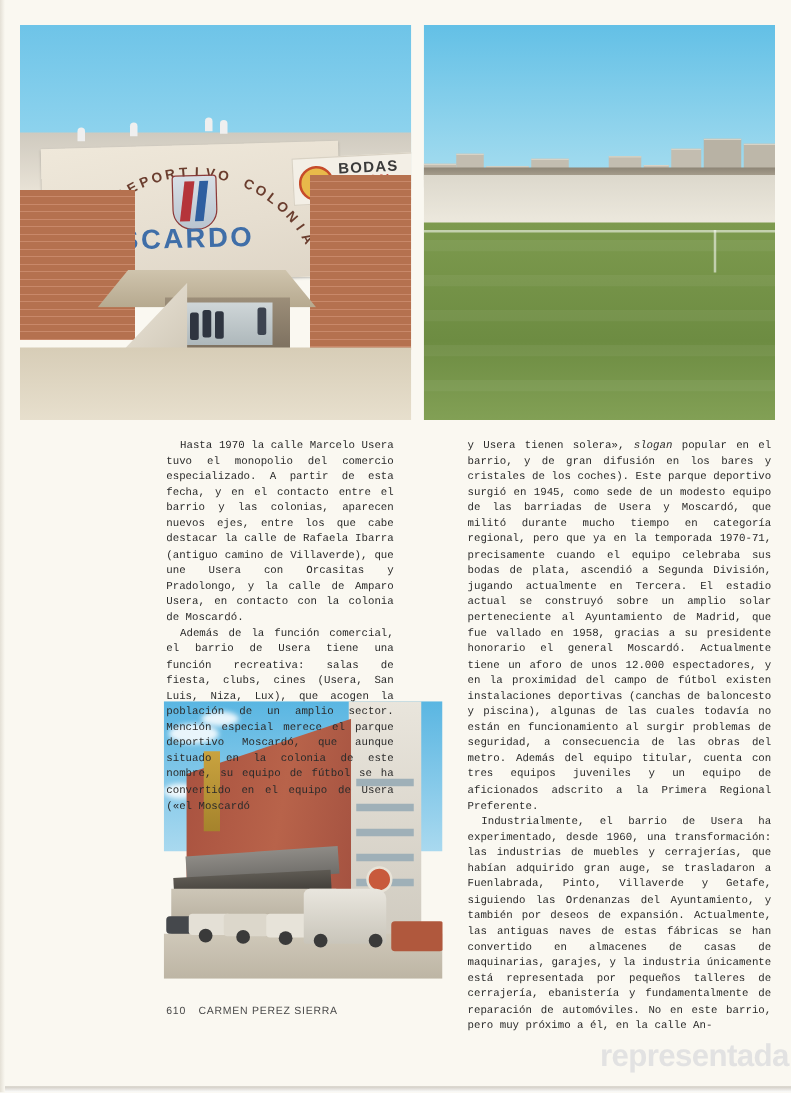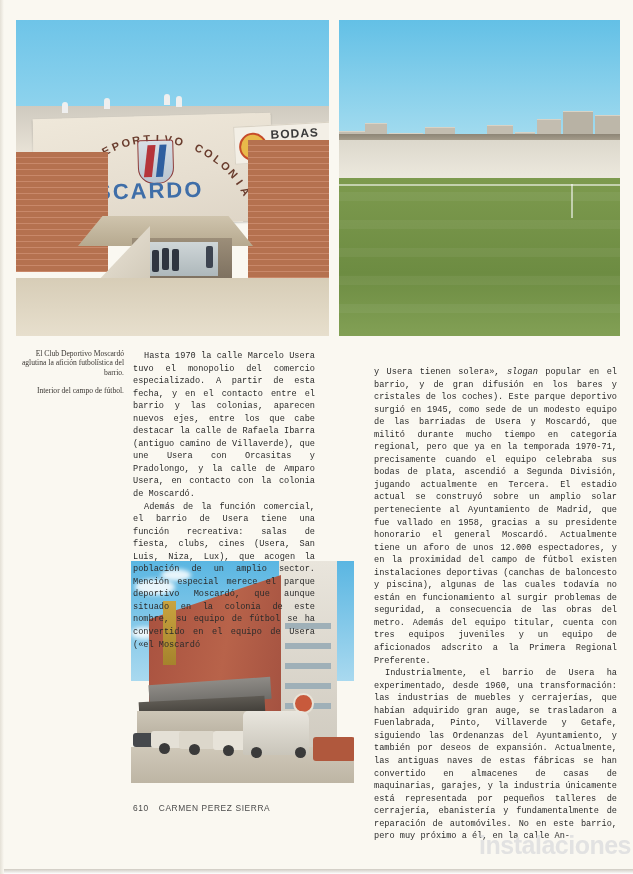--- a/index.html
+++ b/index.html
@@ -123,21 +123,21 @@
 
   .col{
     position:absolute;
     font-family:Liberation Mono, monospace;
     font-size:8.6px;
     line-height:12.55px;
     color:#2b2b2b;
     text-align:justify;
   }
   #column-left{left:133px;top:350px;width:182px;}
-  #column-right{left:374px;top:366px;width:243px;}
+  #column-right{left:374px;top:350px;width:243px;}
   .col p{margin:0;text-indent:11px;}
   .col p.noind{text-indent:0;}
   .col i{font-style:italic;}
 
   #page-footer{
     position:absolute;left:133px;top:803px;
     font-family:"Liberation Sans", sans-serif;
     font-size:8.4px;letter-spacing:.6px;color:#4a4a4a;
   }
   #page-footer .num{margin-right:10px;margin-top:40px;}
@@ -273,38 +273,34 @@
     <div class="p3-car" style="left:82px;top:170px;width:38px;height:19px;background:#e7e3d9;"></div>
     <div class="p3-van"></div>
     <div class="p3-car" style="left:182px;top:176px;width:42px;height:24px;background:#b0583d;"></div>
     <div class="p3-wheel" style="left:28px;top:182px;"></div>
     <div class="p3-wheel" style="left:58px;top:183px;"></div>
     <div class="p3-wheel" style="left:92px;top:184px;"></div>
     <div class="p3-wheel" style="left:120px;top:186px;"></div>
     <div class="p3-wheel" style="left:164px;top:186px;"></div>
   </div>
 
-  <div class="caption" id="caption-top">
-    <span>El Club Deportivo Moscardó aglutina la afición futbolística del barrio.</span>
-    <span class="second">Interior del campo de fútbol.</span>
-  </div>
 
 
   <div class="col" id="column-left">
     <p>Hasta 1970 la calle Marcelo Usera tuvo el monopolio del comercio especializado. A partir de esta fecha, y en el contacto entre el barrio y las colonias, aparecen nuevos ejes, entre los que cabe destacar la calle de Rafaela Ibarra (antiguo camino de Villaverde), que une Usera con Orcasitas y Pradolongo, y la calle de Amparo Usera, en contacto con la colonia de Moscardó.</p>
     <p>Además de la función comercial, el barrio de Usera tiene una función recreativa: salas de fiesta, clubs, cines (Usera, San Luis, Niza, Lux), que acogen la población de un amplio sector. Mención especial merece el parque deportivo Moscardó, que aunque situado en la colonia de este nombre, su equipo de fútbol se ha convertido en el equipo de Usera («el Moscardó</p>
   </div>
 
   <div class="col" id="column-right">
     <p class="noind">
       <span>y Usera tienen solera», </span><i>slogan</i><span> popular en el barrio, y de gran difusión en los bares y cristales de los coches). Este parque deportivo surgió en 1945, como sede de un modesto equipo de las barriadas de Usera y Moscardó, que militó durante mucho tiempo en categoría regional, pero que ya en la temporada 1970-71, precisamente cuando el equipo celebraba sus bodas de plata, ascendió a Segunda División, jugando actualmente en Tercera. El estadio actual se construyó sobre un amplio solar perteneciente al Ayuntamiento de Madrid, que fue vallado en 1958, gracias a su presidente honorario el general Moscardó. Actualmente tiene un aforo de unos 12.000 espectadores, y en la proximidad del campo de fútbol existen instalaciones deportivas (canchas de baloncesto y piscina), algunas de las cuales todavía no están en funcionamiento al surgir problemas de seguridad, a consecuencia de las obras del metro. Además del equipo titular, cuenta con tres equipos juveniles y un equipo de aficionados adscrito a la Primera Regional Preferente.</span>
     </p>
     <p>Industrialmente, el barrio de Usera ha experimentado, desde 1960, una transformación: las industrias de muebles y cerrajerías, que habían adquirido gran auge, se trasladaron a Fuenlabrada, Pinto, Villaverde y Getafe, siguiendo las Ordenanzas del Ayuntamiento, y también por deseos de expansión. Actualmente, las antiguas naves de estas fábricas se han convertido en almacenes de casas de maquinarias, garajes, y la industria únicamente está representada por pequeños talleres de cerrajería, ebanistería y fundamentalmente de reparación de automóviles. No en este barrio, pero muy próximo a él, en la calle An-</p>
   </div>
 
   <div id="page-footer">
     <span class="num">610</span><span>CARMEN PEREZ SIERRA</span>
   </div>
 
-  <div id="watermark">instalaciones</div>
+  <div id="watermark">representada</div>
   <div id="page-edge"></div>
   <div id="left-margin-edge"></div>
 </div>
 
 </body></html>

